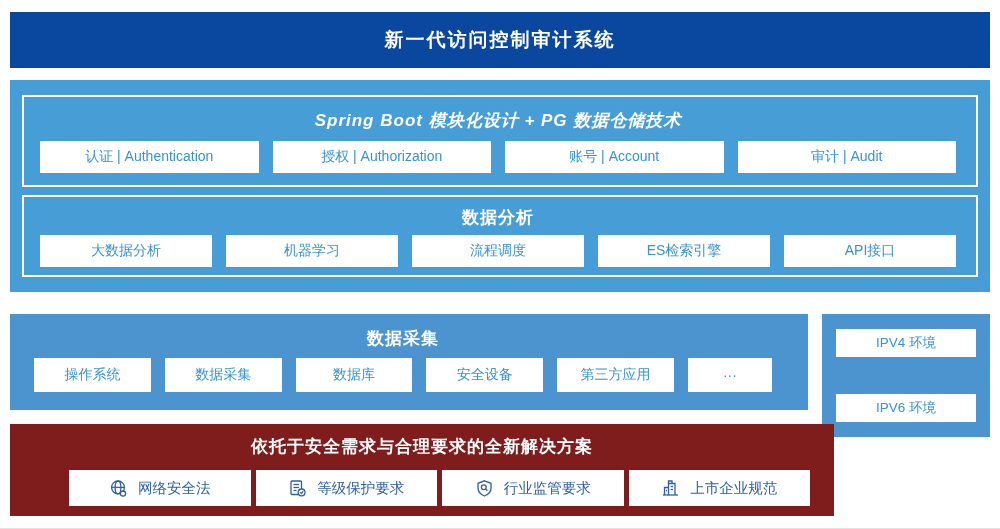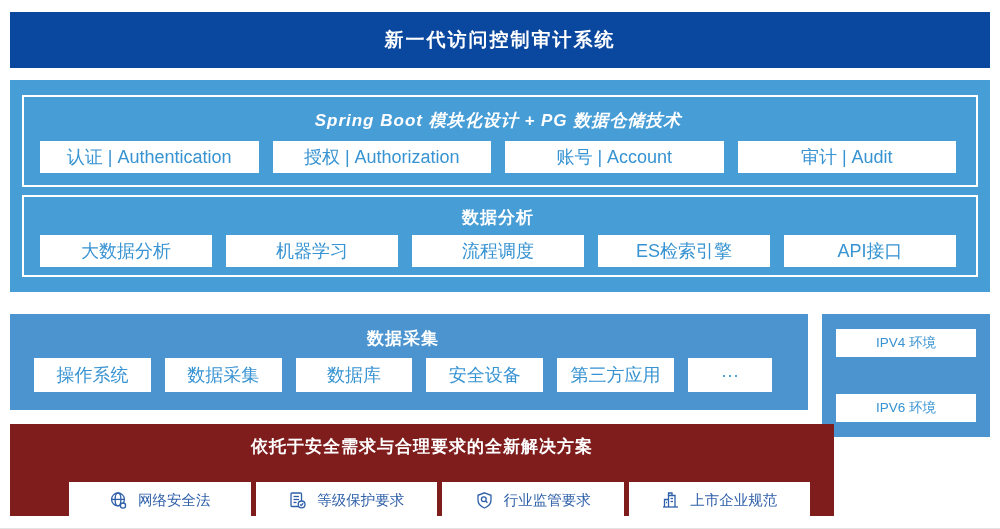--- a/index.html
+++ b/index.html
@@ -46,21 +46,21 @@
     text-align: center; letter-spacing: 1px;
   }
   .section-title.italic { font-style: italic; }
   .modules .section-title { line-height: 32px; }
   .analysis .section-title { line-height: 26px; }
   .box-row { display: flex; gap: 14px; margin-top: 4px; }
   .white-box {
     flex: 1; height: 32px;
     background: #ffffff;
     display: flex; align-items: center; justify-content: center;
-    color: #3793d2; font-size: 18px;
+    color: #3793d2; font-size: 14px;
     white-space: nowrap;
   }
 
   
   .collection {
     position: absolute; left: 10px; top: 314px;
     width: 798px; height: 96px;
     background: #4b94d0;
     padding: 8px 36px 0 24px;
   }
@@ -80,21 +80,21 @@
   .env-panel .white-box { flex: none; height: 28px; font-size: 13.5px; }
 
   
   .solution {
     position: absolute; left: 10px; top: 424px;
     width: 824px; height: 92px;
     background: #7f1d1d;
     padding: 8px 24px 0 24px;
   }
   .solution .section-title { line-height: 30px; }
-  .solution .box-row { gap: 5px; margin-top: 20px; padding-left: 35px; }
+  .solution .box-row { gap: 5px; margin-top: 8px; padding-left: 35px; }
   .solution .white-box {
     height: 36px; color: #2e5fa9; font-size: 14.5px; gap: 10px;
   }
   .icon { display: inline-flex; width: 19px; height: 19px; color: #2e5fa9; }
   .icon svg { width: 100%; height: 100%; }
 </style>
 </head>
 <body>
 
 <div class="canvas">

